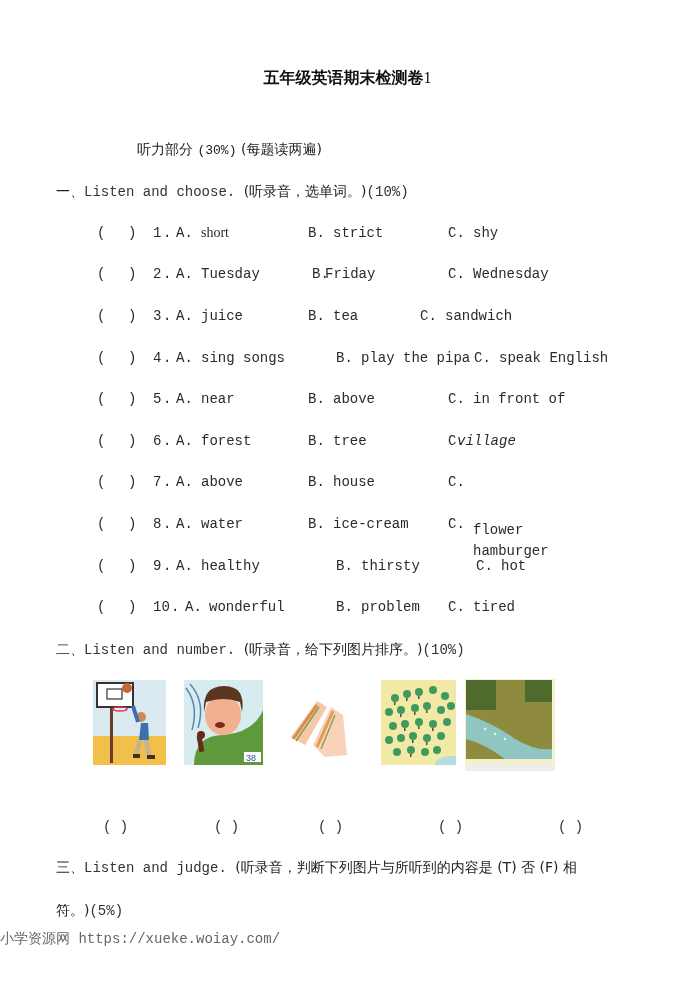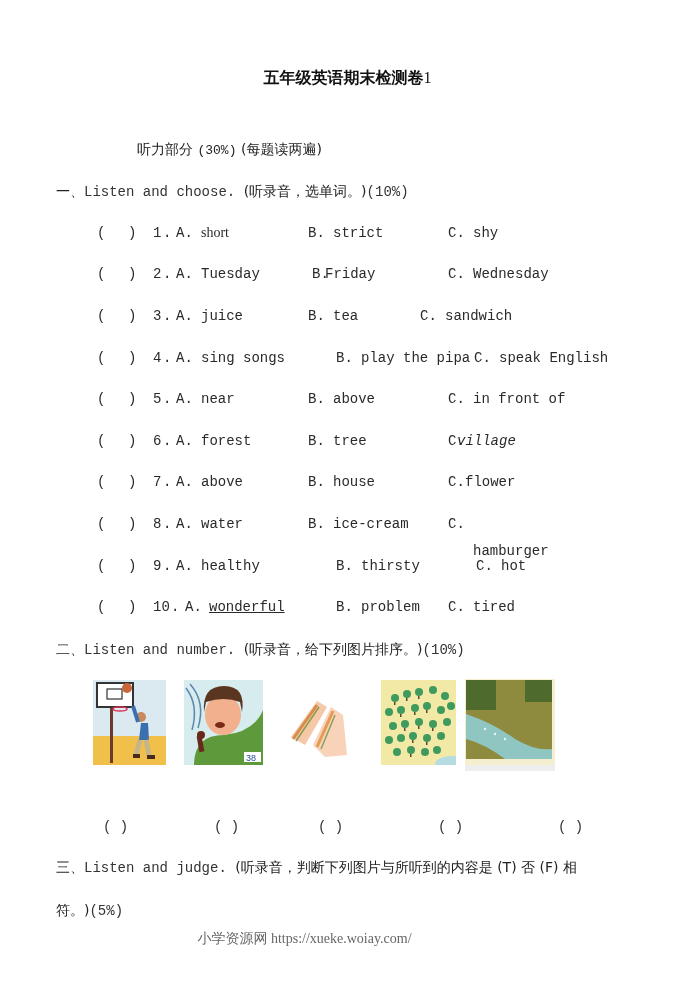--- a/index.html
+++ b/index.html
@@ -12,21 +12,21 @@
   .sub { top:141px; left:137px; font-family:"DejaVu Sans", sans-serif; font-size:14px; color:#222; }
   .sub .paren { font-family:"Liberation Mono", monospace; font-size:13px; }
   .sec { left:56px; font-size:14px; color:#333; }
   .sec .cn { font-family:"DejaVu Sans", sans-serif; font-size:14px; color:#222; }
   .row { left:97px; font-size:14px; height:20px; width:560px; }
   .row span { position:absolute; top:0; white-space:nowrap; }
   .bracket-open { left:0; }
   .bracket-close { left:31px; }
   .pic { position:absolute; overflow:hidden; }
   .ans { font-size:14px; color:#333; }
-  .footer { top:930px; left:0; width:609px; text-align:center; font-family:Liberation Serif, serif;
+  .footer { top:930px; left:0; width:609px; text-align:left; font-family:Liberation Mono, monospace;
             font-size:14px; color:#666; }
 </style>
 </head>
 <body>
 
 <div class="abs title">
   <span>五年级英语期末检测卷</span><span class="num">1</span>
 </div>
 
 <div class="abs sub">
@@ -115,21 +115,21 @@
     </div>
     <div class="abs row" style="top: 474px;">
       <span class="bracket-open" style="left: 0px;">(</span>
       <span class="bracket-close" style="left: 31px;">)</span>
       <span style="left: 56px;">7</span>
       <span style="left: 79px;">A.</span>
       <span style="left: 104px;">above</span>
       <span style="left: 211px;">B.</span>
       <span style="left: 236px;">house</span>
       <span style="left: 351px;">C.</span>
-      <span style="left: 368px;">flower</span>
+      <span style="left: 376px; margin-top: 48px;">flower</span>
       <span style="left: 66px;">.</span>
     </div>
     <div class="abs row" style="top: 516px;">
       <span class="bracket-open" style="left: 0px;">(</span>
       <span class="bracket-close" style="left: 31px;">)</span>
       <span style="left: 56px;">8</span>
       <span style="left: 79px;">A.</span>
       <span style="left: 104px;">water</span>
       <span style="left: 211px;">B.</span>
       <span style="left: 236px;">ice-cream</span>
@@ -147,21 +147,21 @@
       <span style="left: 264px;">thirsty</span>
       <span style="left: 379px;">C.</span>
       <span style="left: 404px;">hot</span>
       <span style="left: 66px;">.</span>
     </div>
     <div class="abs row" style="top: 599px;">
       <span class="bracket-open" style="left: 0px;">(</span>
       <span class="bracket-close" style="left: 31px;">)</span>
       <span style="left: 56px;">10</span>
       <span style="left: 88px;">A.</span>
-      <span style="left: 112px; text-decoration: underline;">wonderful</span>
+      <span style="left: 112px;">wonderful</span>
       <span style="left: 239px;">B.</span>
       <span style="left: 264px;">problem</span>
       <span style="left: 351px;">C.</span>
       <span style="left: 376px;">tired</span>
       <span style="left: 74px;">.</span>
     </div>
   </div>
 
 <div class="abs sec" style="top:641px;">
   <span class="cn">二、</span><span>Listen and number.</span>

